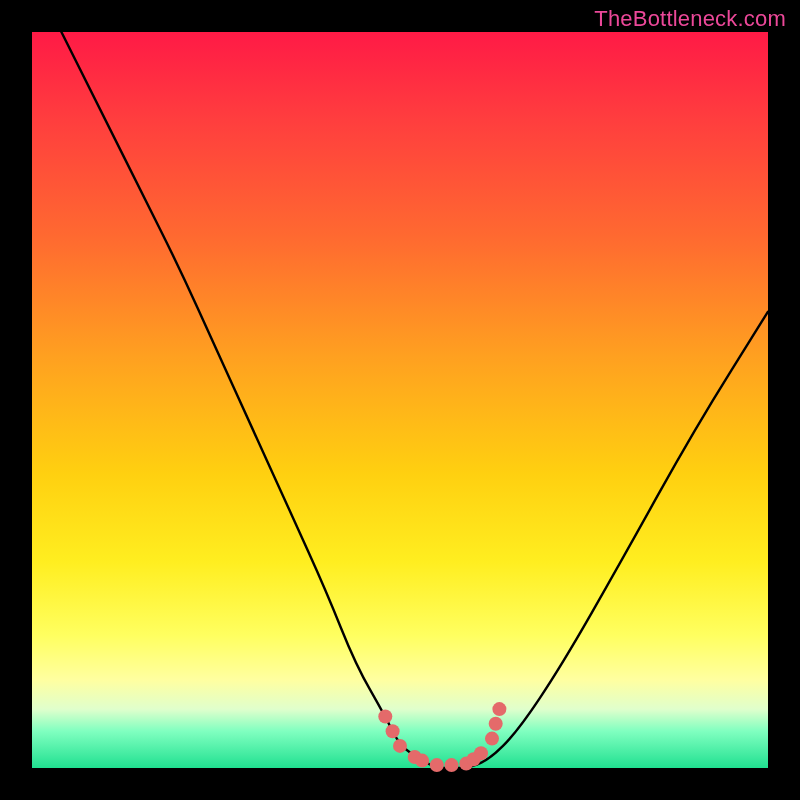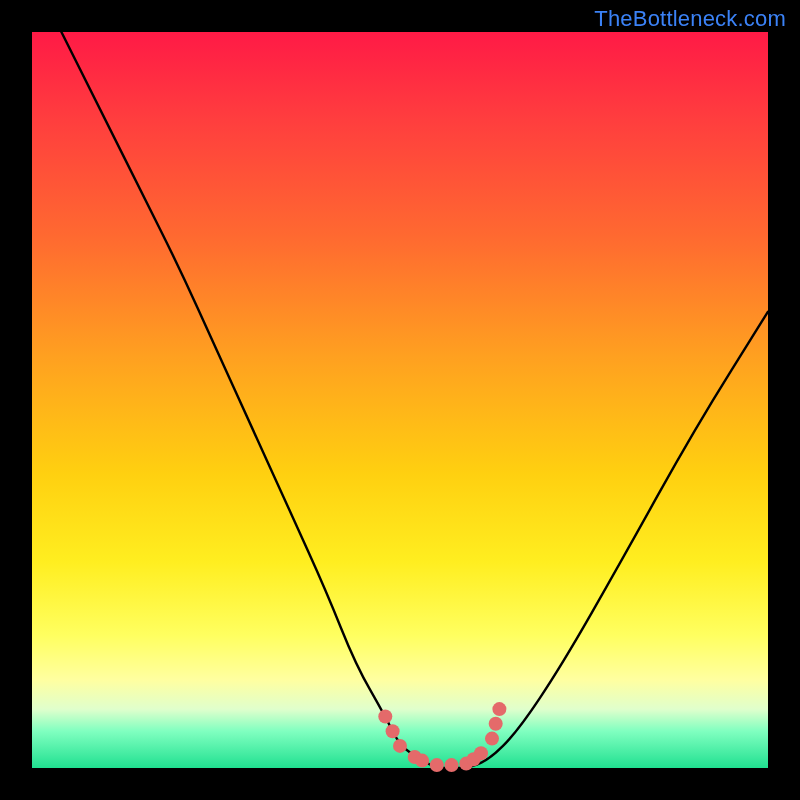--- a/index.html
+++ b/index.html
@@ -40,21 +40,21 @@
       #20e090 100%
     );
   }
   .watermark {
     position: absolute;
     top: 6px;
     right: 14px;
     font-family: Arial, Helvetica, sans-serif;
     font-size: 22px;
     letter-spacing: 0.2px;
-    color: #3b82f6;
+    color: #ec4899;
     user-select: none;
   }
   svg.overlay {
     position: absolute;
     left: 32px;
     top: 32px;
     width: 736px;
     height: 736px;
     overflow: visible;
   }

